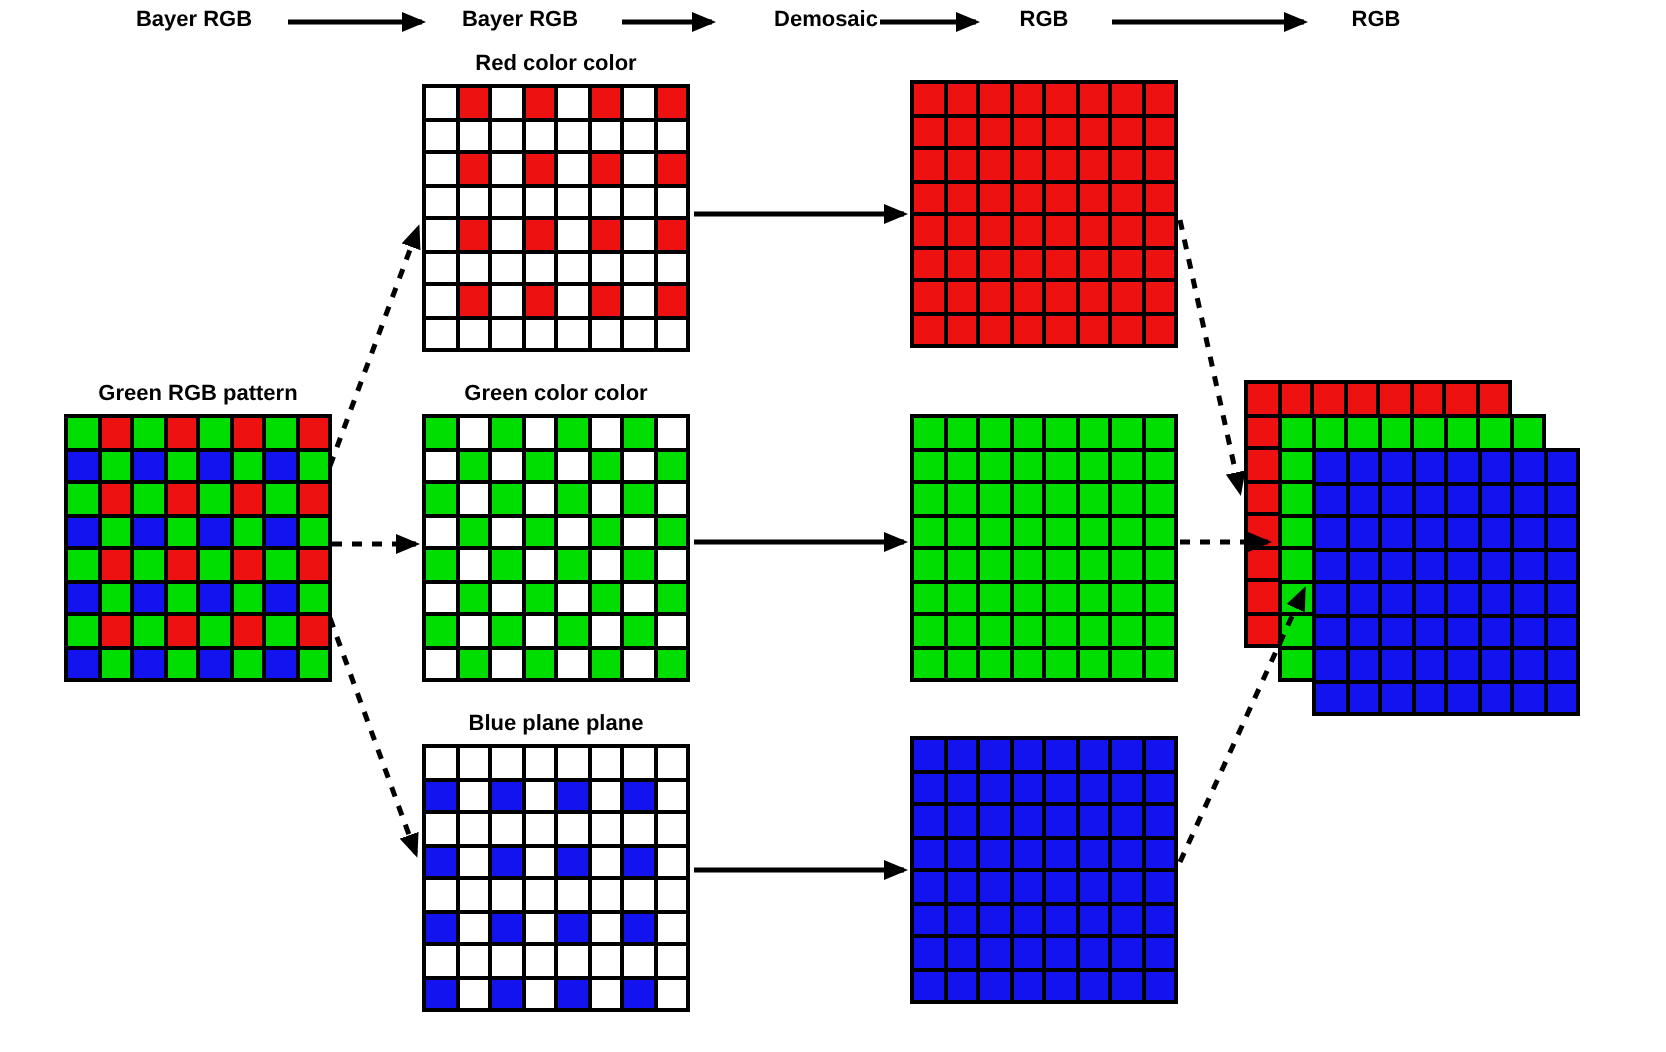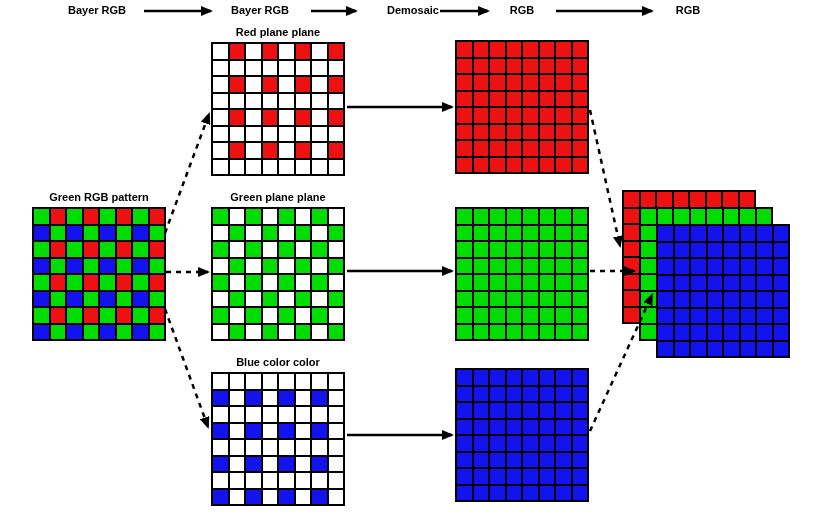--- a/index.html
+++ b/index.html
@@ -50,23 +50,23 @@
 
 <div id="canvas">
 
   <span class="flow-label" style="left:97px">Bayer RGB</span>
   <span class="flow-label" style="left:260px">Bayer RGB</span>
   <span class="flow-label" style="left:413px">Demosaic</span>
   <span class="flow-label" style="left:522px">RGB</span>
   <span class="flow-label" style="left:688px">RGB</span>
 
   <div class="grid-label" style="left:32px;top:191px">Green RGB pattern</div>
-  <div class="grid-label" style="left:211px;top:26px">Red plane plane</div>
-  <div class="grid-label" style="left:211px;top:191px">Green plane plane</div>
-  <div class="grid-label" style="left:211px;top:356px">Blue color color</div>
+  <div class="grid-label" style="left:211px;top:26px">Red color color</div>
+  <div class="grid-label" style="left:211px;top:191px">Green color color</div>
+  <div class="grid-label" style="left:211px;top:356px">Blue plane plane</div>
 
   <div class="pixgrid" style="left:32px;top:207px">
       <div class="cell" style="background: rgb(0, 221, 0);"></div>
       <div class="cell" style="background: rgb(238, 17, 17);"></div>
       <div class="cell" style="background: rgb(0, 221, 0);"></div>
       <div class="cell" style="background: rgb(238, 17, 17);"></div>
       <div class="cell" style="background: rgb(0, 221, 0);"></div>
       <div class="cell" style="background: rgb(238, 17, 17);"></div>
       <div class="cell" style="background: rgb(0, 221, 0);"></div>
       <div class="cell" style="background: rgb(238, 17, 17);"></div>

